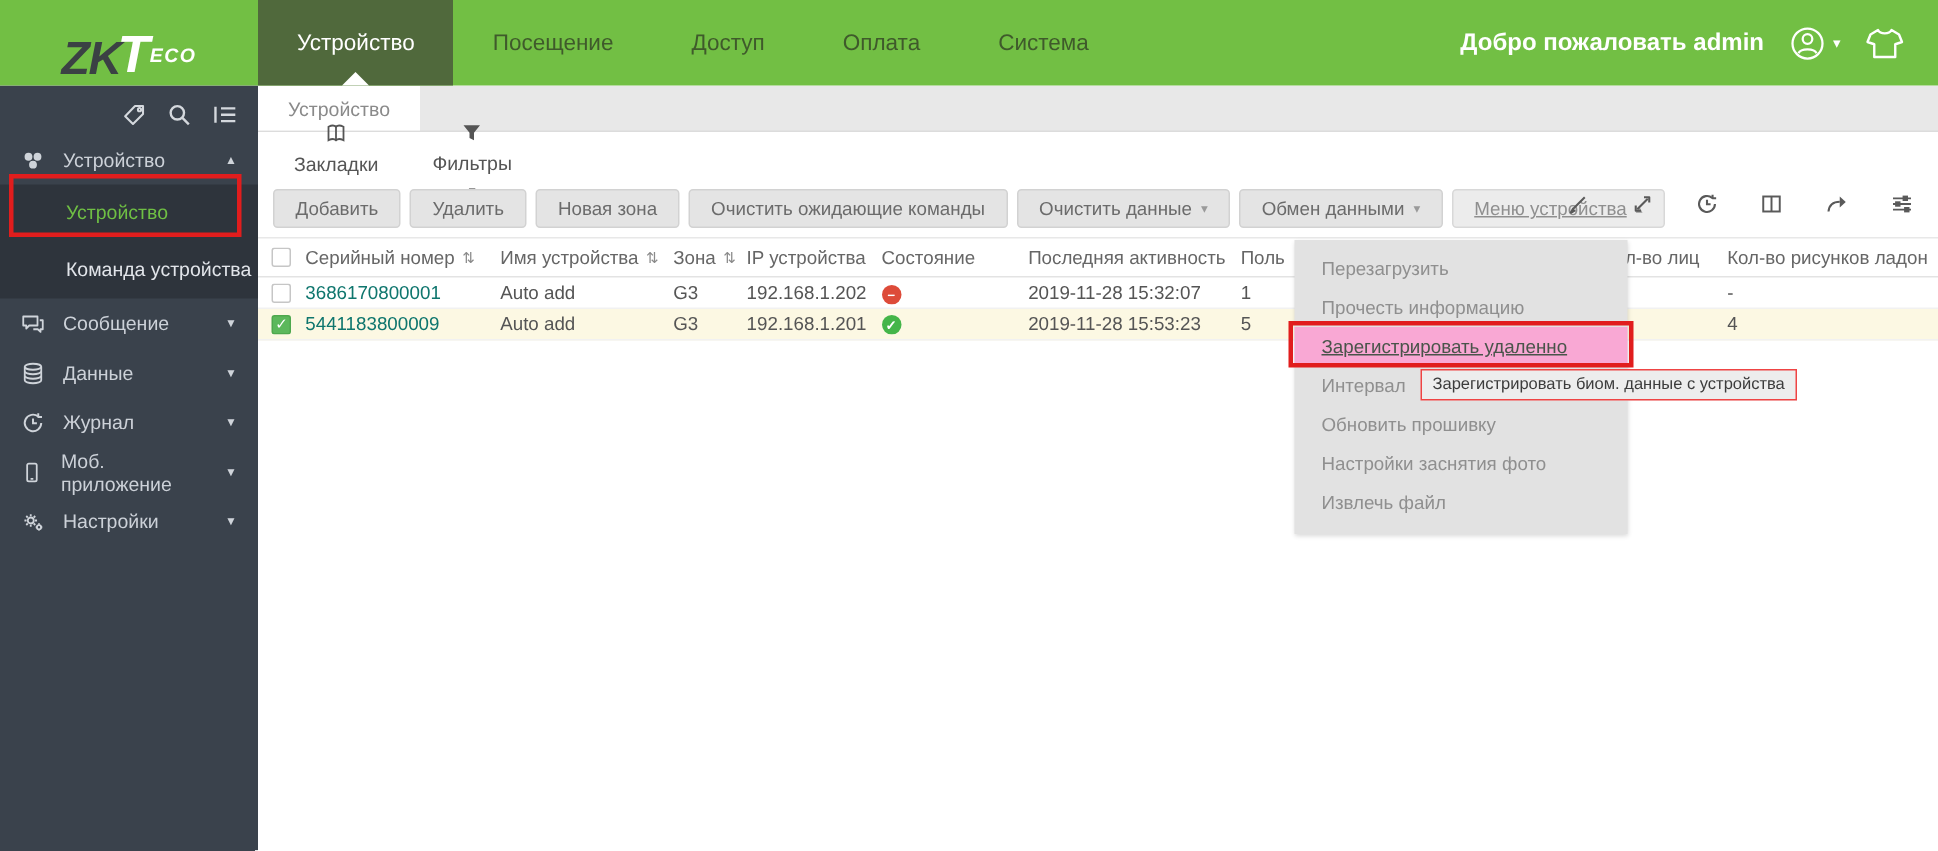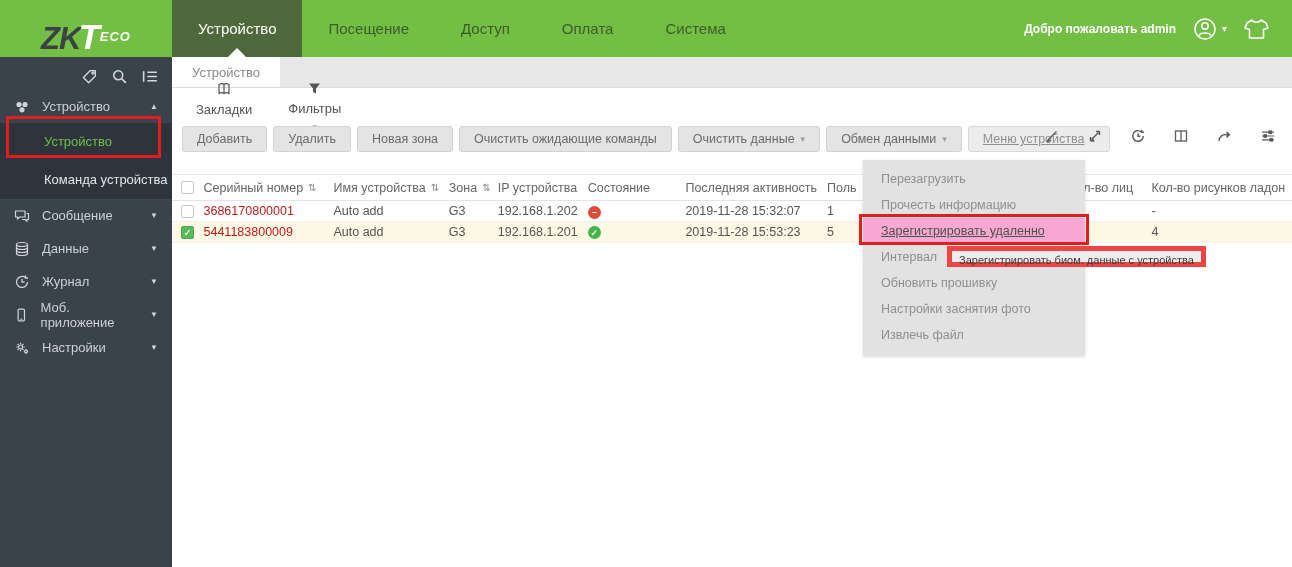--- a/index.html
+++ b/index.html
@@ -13,21 +13,21 @@
   .logo { width:172px; display:flex; align-items:flex-end; justify-content:center; cursor:pointer; }
   .logo-zk { font-style:italic; font-weight:bold; font-size:31px; color:#3b4144; letter-spacing:-1px; }
   .logo-t  { font-style:italic; font-weight:bold; font-size:35px; color:#fff; margin-left:-2px; }
   .logo-eco{ font-style:italic; font-weight:bold; font-size:13px; color:#fff; letter-spacing:1px; align-self:flex-end; padding-bottom:13px; }
   .nav-items { display:flex; }
   .nav-item { position:relative; padding:0 26px; line-height:57px; font-size:15px; color:#3f5a2b; cursor:pointer; }
   .nav-item.active { background:#50693c; color:#fff; }
   .nav-item.active::after { content:""; position:absolute; bottom:0; left:50%; margin-left:-9px;
     border-left:9px solid transparent; border-right:9px solid transparent; border-bottom:9px solid #fff; }
   .nav-right { margin-left:auto; display:flex; align-items:center; gap:16px; padding-right:22px; color:#fff; }
-  .welcome { font-size:12px; font-weight:bold; }
+  .welcome { font-size:16px; font-weight:bold; }
   .nav-ico { display:flex; align-items:center; gap:4px; cursor:pointer; color:#fff; }
   .caret-sm { font-size:10px; color:#fff; }
   
   .sidebar { position:absolute; top:57px; left:0; width:172px; bottom:0; background:#3a424c; color:#ccd1d8; z-index:4; }
   .side-icons { height:28px; display:flex; justify-content:flex-end; align-items:center; gap:13px; padding:0 13px; margin-top:5px; }
   .side-icons svg { cursor:pointer; }
   .grp { display:flex; align-items:center; gap:12px; height:33px; padding:0 14px; font-size:13px; cursor:pointer; }
   .grp .arr { margin-left:auto; font-size:8px; color:#cfd4da; }
   .subpanel { background:#2e343c; }
   .subitem { height:38px; line-height:38px; padding-left:44px; font-size:13px; color:#e2e5ea; cursor:pointer; }
@@ -41,45 +41,45 @@
   .bkitem .caret { font-size:9px; color:#777; }
   .btnrow { position:relative; height:30px; display:flex; gap:6px; padding-left:10px; }
   .btn { height:26px; padding:0 14px; background:#e4e4e4; border:1px solid #d2d2d2; border-radius:3px;
          font-size:12.5px; color:#6b6b6b; display:flex; align-items:center; gap:6px; cursor:pointer; white-space:nowrap; }
   .btn .caret { font-size:9px; color:#9a9a9a; }
   .btn.menu-open { background:#ececec; border-color:#d8d8d8; }
   .btn.menu-open span.lbl { text-decoration:underline; color:#8f8f8f; }
   .tool-icons { position:absolute; right:16px; top:2px; display:flex; gap:27px; align-items:center; color:#5a5a5a; }
   .tool-icons svg { cursor:pointer; }
   
-  .tbl { margin-top:18px; font-size:12.5px; color:#555; }
+  .tbl { margin-top:2px; font-size:12.5px; color:#555; }
   .trow { display:flex; align-items:center; height:21px; border-bottom:1px solid #f1f1f1; }
   .thead { height:27px; color:#666; border-top:1px solid #e8e8e8; border-bottom:1px solid #e3e3e3; }
   .c { padding-left:6px; overflow:hidden; white-space:nowrap; }
   .c-cb{width:26px;display:flex;justify-content:center;} .c-serial{width:133px;} .c-name{width:118px;}
   .c-zone{width:50px;} .c-ip{width:92px;} .c-state{width:100px;} .c-last{width:145px;}
   .c-users{width:248px;} .c-faces{width:84px;} .c-palms{width:150px;}
   .hdr-lbl { display:inline-flex; align-items:center; gap:5px; cursor:pointer; }
   .sort { font-size:10px; color:#8a8a8a; }
   .row-sel { background:#fcf8e3; }
-  .link { color:#b91c1c; cursor:pointer; }
+  .link { color:#0f766e; cursor:pointer; }
   .cb { width:13px; height:13px; border:1px solid #c6c6c6; border-radius:2px; background:#fff; display:inline-flex;
         align-items:center; justify-content:center; cursor:pointer; }
   .cb.checked { background:#5cb85c; border-color:#4ea84e; color:#fff; font-size:10px; }
   .stat { width:13px; height:13px; border-radius:50%; display:inline-flex; align-items:center; justify-content:center;
           color:#fff; font-size:9px; font-weight:bold; }
   .stat.offline { background:#dd4b39; } .stat.offline::before { content:"–"; margin-top:-1px; }
   .stat.online  { background:#44b549; } .stat.online::before  { content:"✓"; }
   
   .devmenu { position:absolute; left:863px; top:160px; width:222px; background:#e2e2e2; z-index:20;
              padding:6px 0 8px; box-shadow:0 1px 3px rgba(0,0,0,.15); }
   .devmenu .mi { height:26px; line-height:26px; padding-left:18px; font-size:12.5px; color:#8f8f8f; cursor:pointer; white-space:nowrap; }
   .devmenu .mi.hl { background:#f9a8d4; color:#49544a; text-decoration:underline; }
   .tooltip { position:absolute; left:947px; top:246px; height:21px; line-height:19px; padding:0 7px;
-             background:#ededed; border:5px solid #ef4444; font-size:11px; color:#3c3c3c; z-index:30; white-space:nowrap; }
+             background:#ededed; border:1px solid #ef4444; font-size:11px; color:#3c3c3c; z-index:30; white-space:nowrap; }
   .redbox { position:absolute; border:3px solid #e11d1d; z-index:40; pointer-events:none; }
   .redbox.sidebar-mark { left:6px; top:116px; width:155px; height:42px; }
   .redbox.menu-mark { left:859px; top:214px; width:230px; height:31px; }
   svg { display:block; }
 </style>
 </head>
 <body>
 
 <div class="screen">
 

